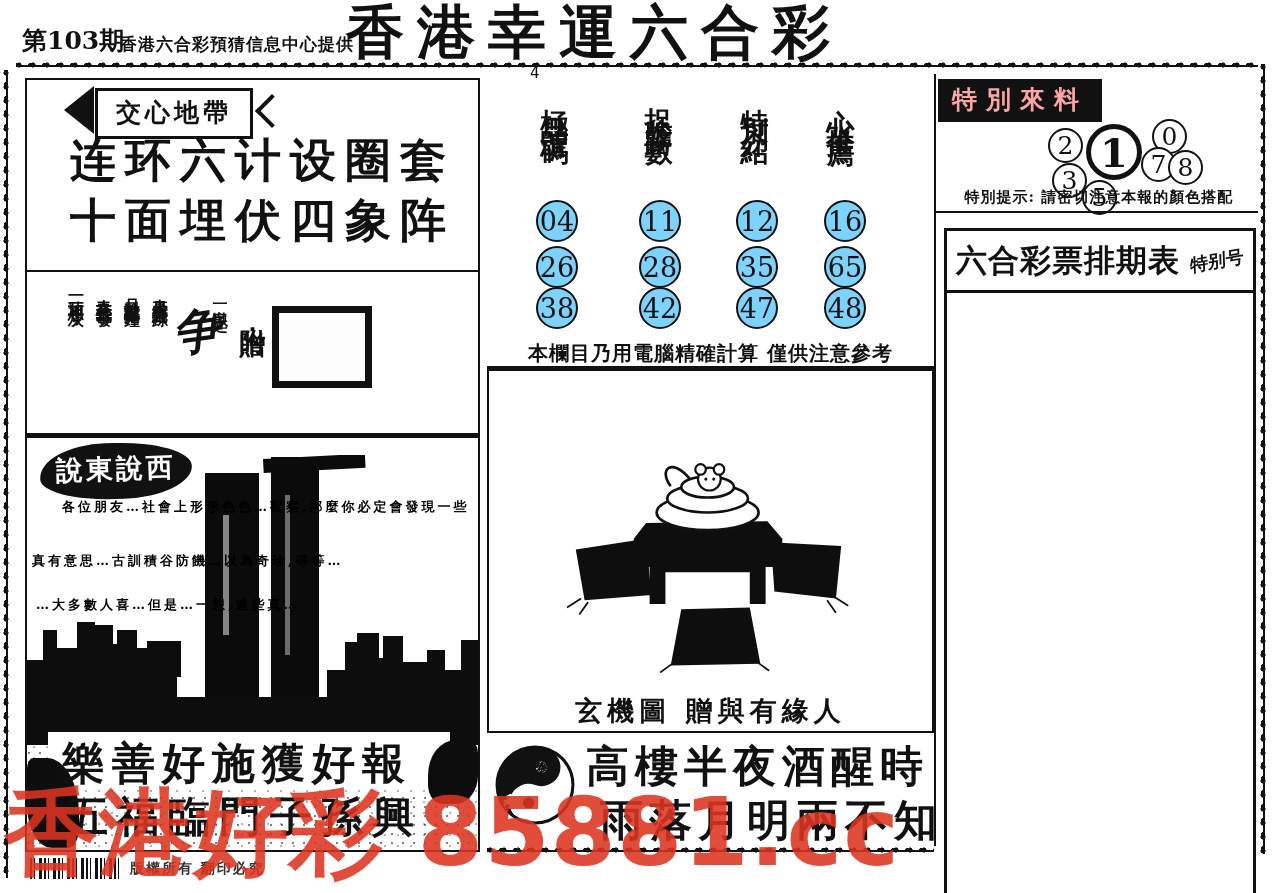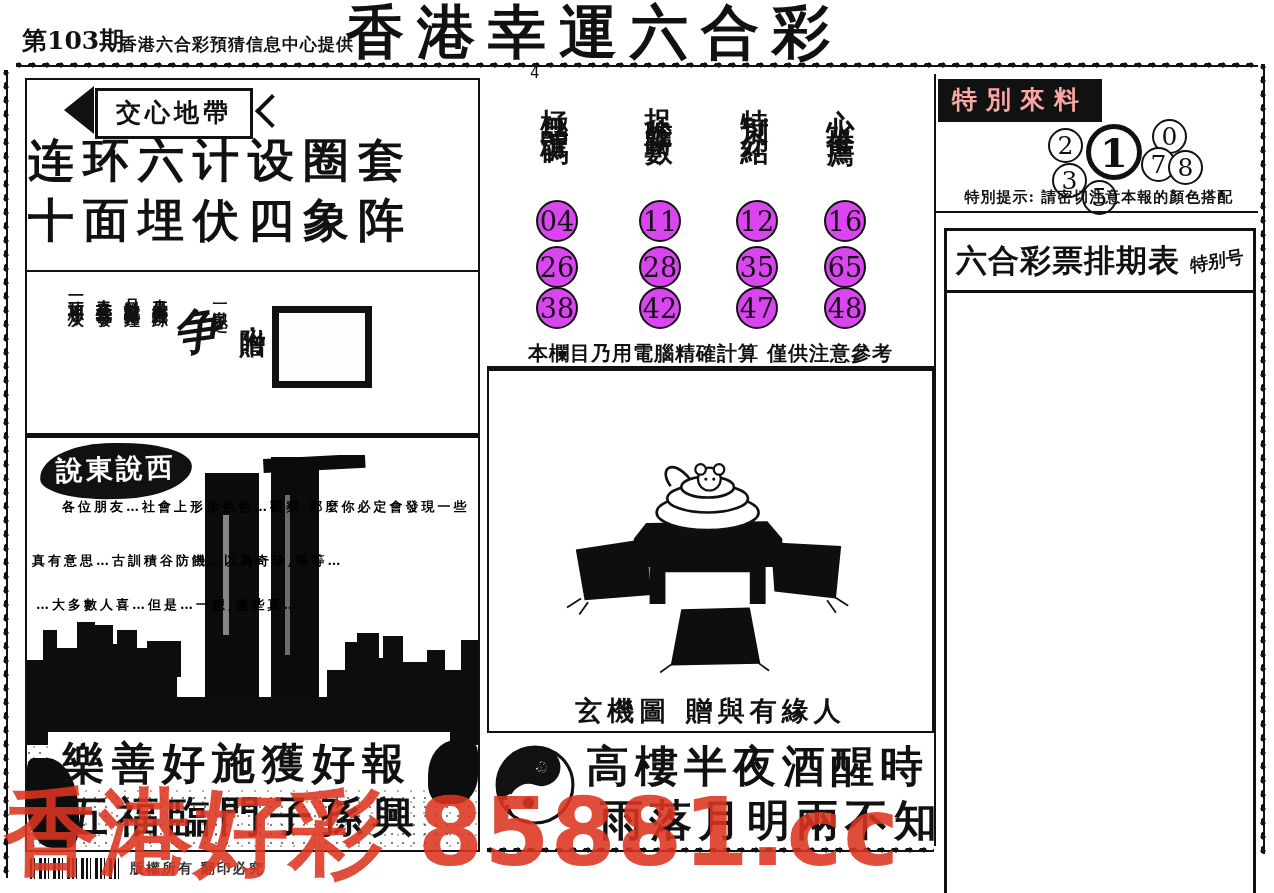--- a/index.html
+++ b/index.html
@@ -36,21 +36,21 @@
   .title   { left:346px; top:-6px; font-size:58px; font-weight:900; letter-spacing:13px; white-space:nowrap; }
   .pagenum { left:530px; top:64px; font-size:15px; font-family:"DejaVu Sans",sans-serif; }
   
   .box1 { left:25px; top:78px; width:455px; height:194px; border:2px solid #111; }
   .ribbon { left:95px; top:88px; border:3px solid #111; background:#fff; padding:5px 18px 7px;
             font-size:25px; font-weight:900; letter-spacing:4px; z-index:3; }
   .ribbon::before { content:""; position:absolute; left:-34px; top:-5px;
             border-top:24px solid transparent; border-bottom:24px solid transparent; border-right:30px solid #111; }
   .ribbon::after  { content:""; position:absolute; right:-34px; top:8px; width:20px; height:20px;
             border-left:4px solid #111; border-bottom:4px solid #111; transform:rotate(45deg); }
-  .slogan { left:28px; width:445px; text-align:left; font-size:46px; font-weight:900; letter-spacing:9px; white-space:nowrap; }
+  .slogan { left:40px; width:445px; text-align:center; font-size:46px; font-weight:900; letter-spacing:9px; white-space:nowrap; }
   .slogan.l1 { top:130px; } .slogan.l2 { top:190px; }
   .box2 { left:25px; top:272px; width:455px; height:163px; border:2px solid #111; border-top:none; }
   .poem-cols { left:62px; top:286px; height:140px; writing-mode:vertical-rl; text-orientation:upright;
                font-size:16px; line-height:1.75; letter-spacing:2px; font-weight:700; }
   .poem-cols span { display:block; }
   .big-char { left:172px; top:300px; font-size:48px; font-weight:900; font-style:italic; transform:rotate(-8deg); }
   .note-vert { left:210px; top:296px; writing-mode:vertical-rl; text-orientation:upright; font-size:15px; font-weight:700; letter-spacing:2px; }
   .gift-label { left:236px; top:308px; writing-mode:vertical-rl; text-orientation:upright; font-size:26px; font-weight:900; letter-spacing:3px; }
   .gift-box { left:272px; top:306px; width:100px; height:82px; border:7px solid #111; background:#fdfdfd; }
   .box3 { left:25px; top:435px; width:455px; height:417px; border:2px solid #111; border-top:3px solid #111; overflow:hidden; }
@@ -70,21 +70,21 @@
     background-size:11px 9px,13px 11px; }
   .blobL { left:27px; top:758px; width:52px; height:90px; background:#0d0d0d; border-radius:12% 62% 22% 48%; z-index:2; }
   .blobR { left:428px; top:740px; width:50px; height:64px; background:#0d0d0d; border-radius:55% 20% 45% 30%; z-index:2; }
   .barcode { left:30px; top:858px; width:90px; height:21px;
     background:repeating-linear-gradient(90deg,#111 0 2px,#fff 2px 4px,#111 4px 5px,#fff 5px 9px,#111 9px 12px,#fff 12px 14px); }
   .copyright { left:130px; top:860px; font-size:14px; font-weight:700; color:#333; letter-spacing:2px; }
   
   .vhead { writing-mode:vertical-rl; text-orientation:upright; font-size:28px; font-weight:900; letter-spacing:10px; line-height:1; }
   .vh0 { left:540px; top:86px; } .vh1 { left:644px; top:86px; } .vh2 { left:740px; top:86px; } .vh3 { left:826px; top:86px; }
   .num { width:42px; height:42px; border:2.5px solid #111; border-radius:50%; display:flex; align-items:center; justify-content:center;
-         font-size:27px; font-weight:400; background:#d946ef; }
+         font-size:27px; font-weight:400; background:#7dd3fc; }
   .note { left:487px; top:340px; width:447px; text-align:center; font-size:20px; font-weight:900; letter-spacing:1px; white-space:nowrap; }
   .mid-rule { left:487px; top:366px; width:447px; height:3px; background:#111; }
   .mystery-box { left:487px; top:369px; width:447px; height:364px; border:2px solid #111; }
   .mystery-svg { left:492px; top:400px; width:440px; height:290px; }
   .mystery-caption { left:487px; top:693px; width:447px; text-align:center; font-size:27px; font-weight:900; letter-spacing:5px; }
   .seal { left:494px; top:744px; width:82px; height:82px; z-index:2; }
   .seal span { position:absolute; font-size:13px; font-weight:700; writing-mode:vertical-rl; text-orientation:upright; }
   .seal .st { left:46px; top:8px; color:#111; transform:rotate(30deg); }
   .seal .sb { left:16px; top:42px; color:#fff; transform:rotate(30deg); }
   .mid-poem { font-weight:900; white-space:nowrap; z-index:1; }

